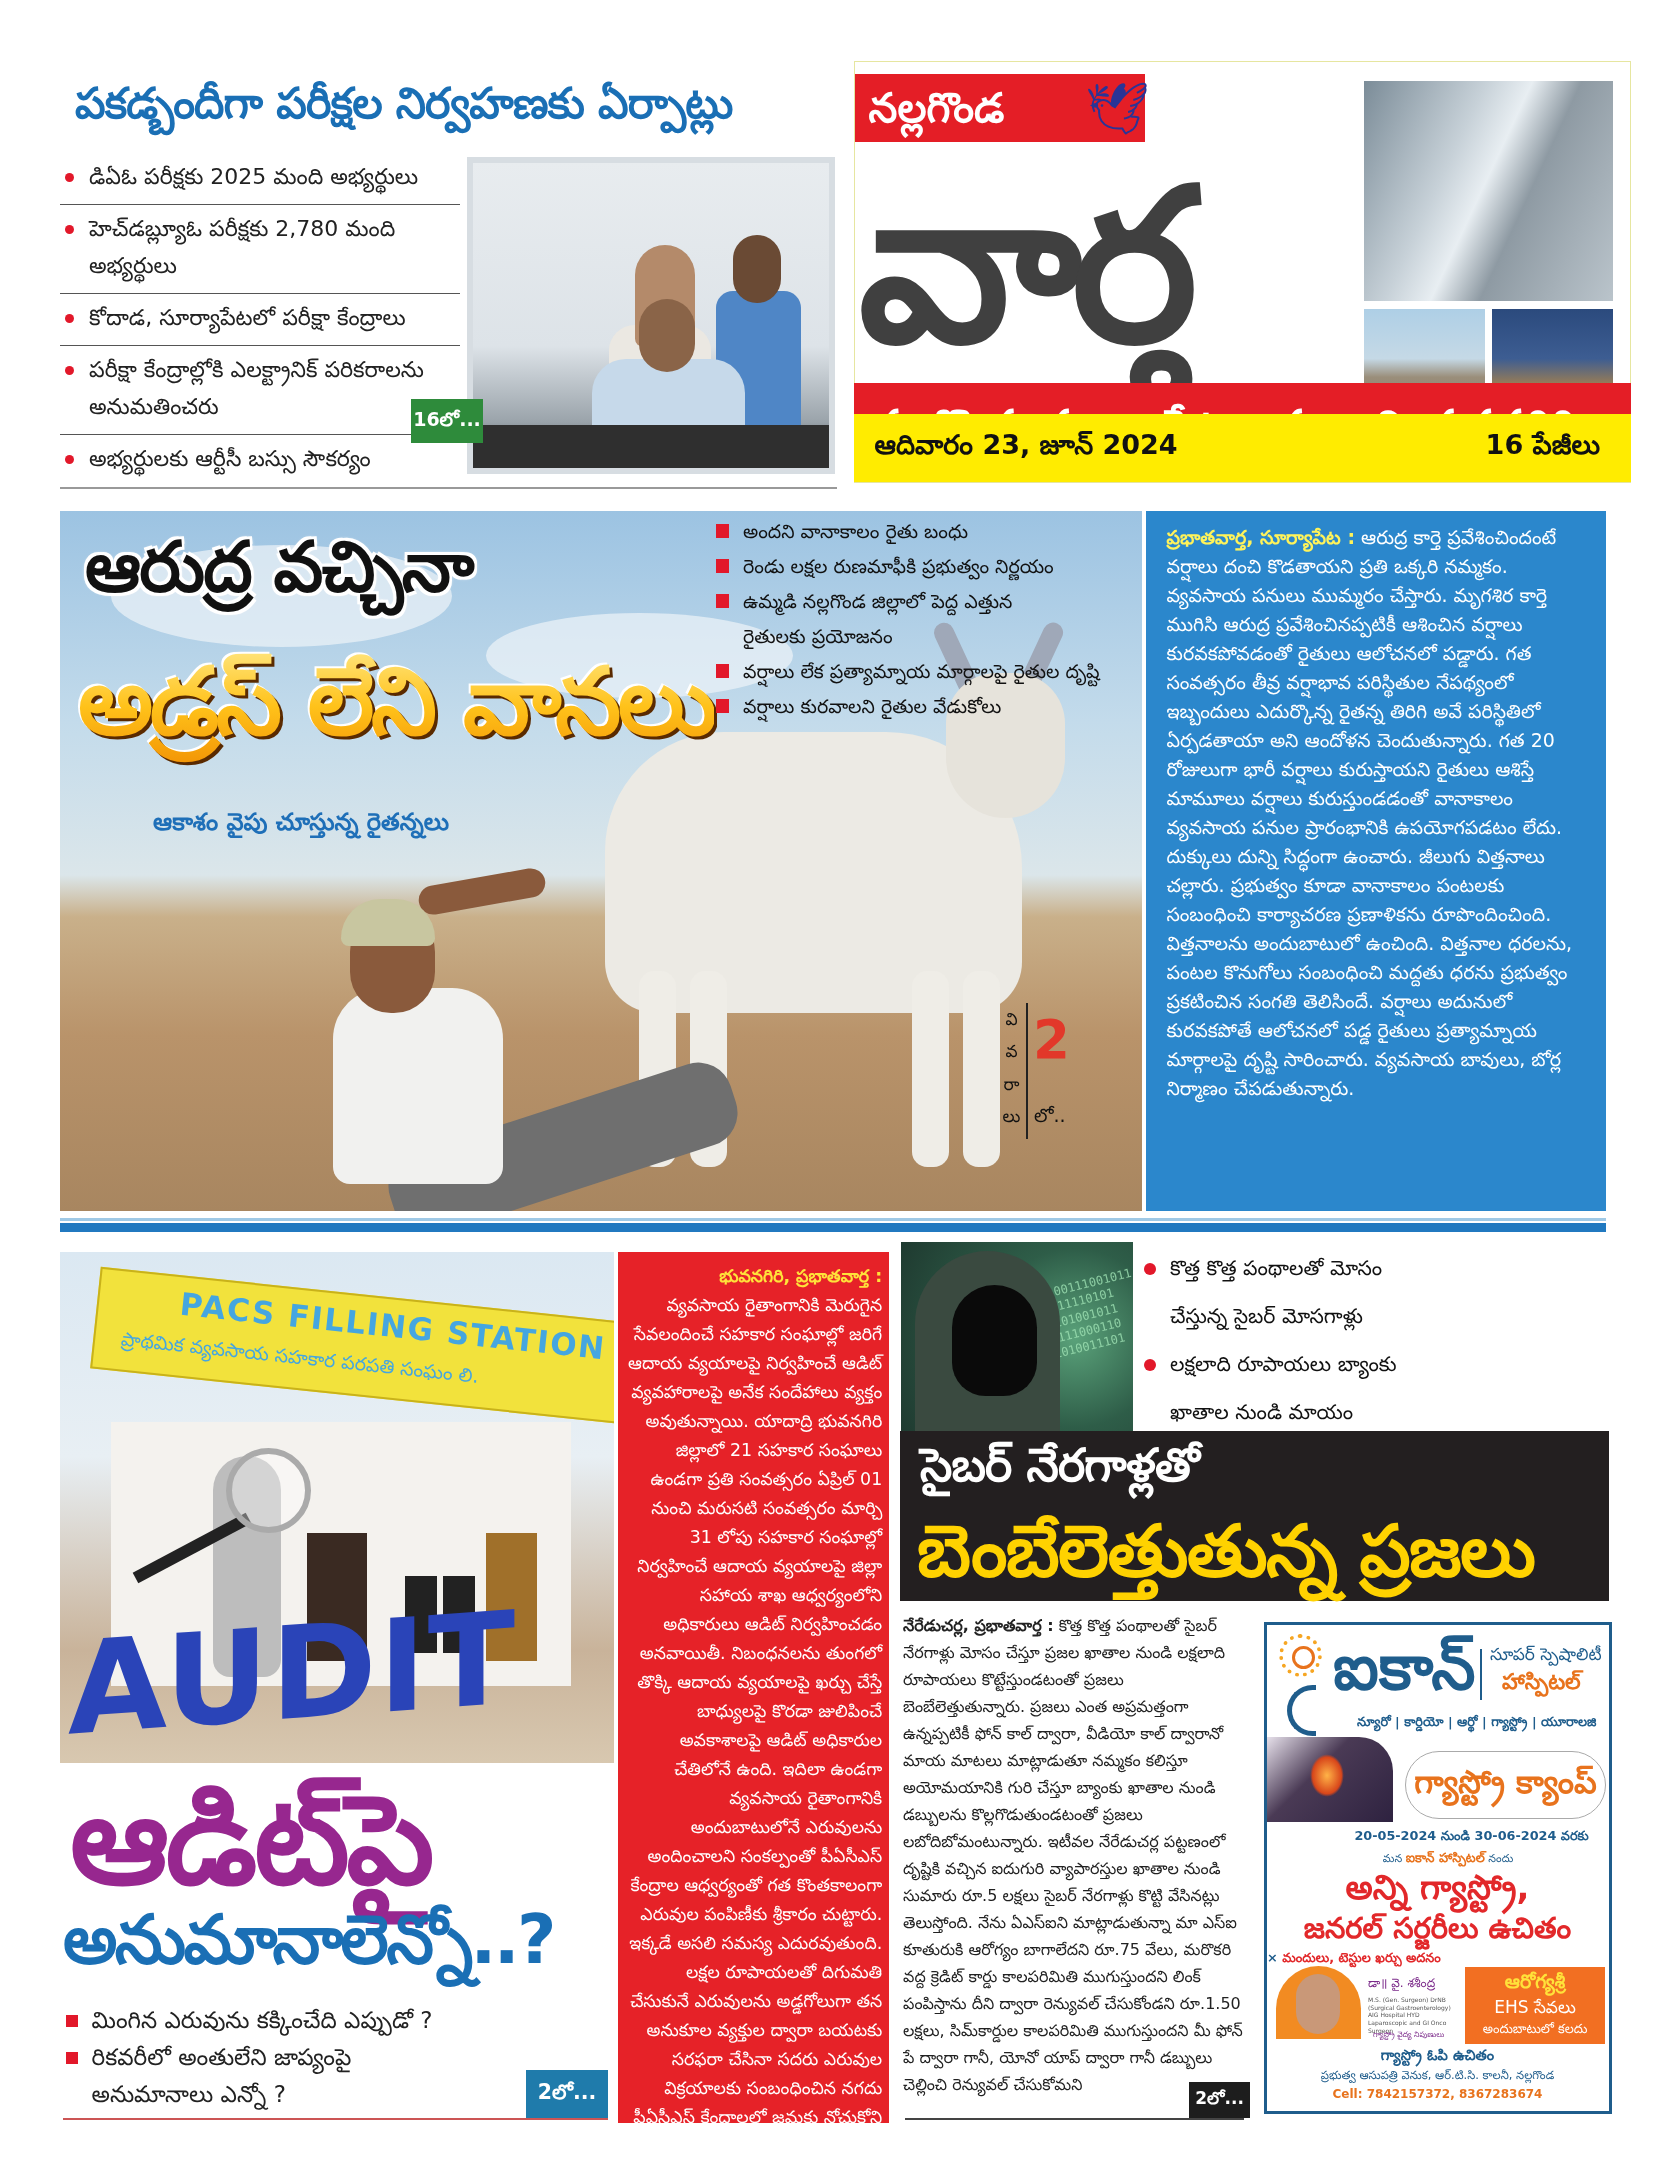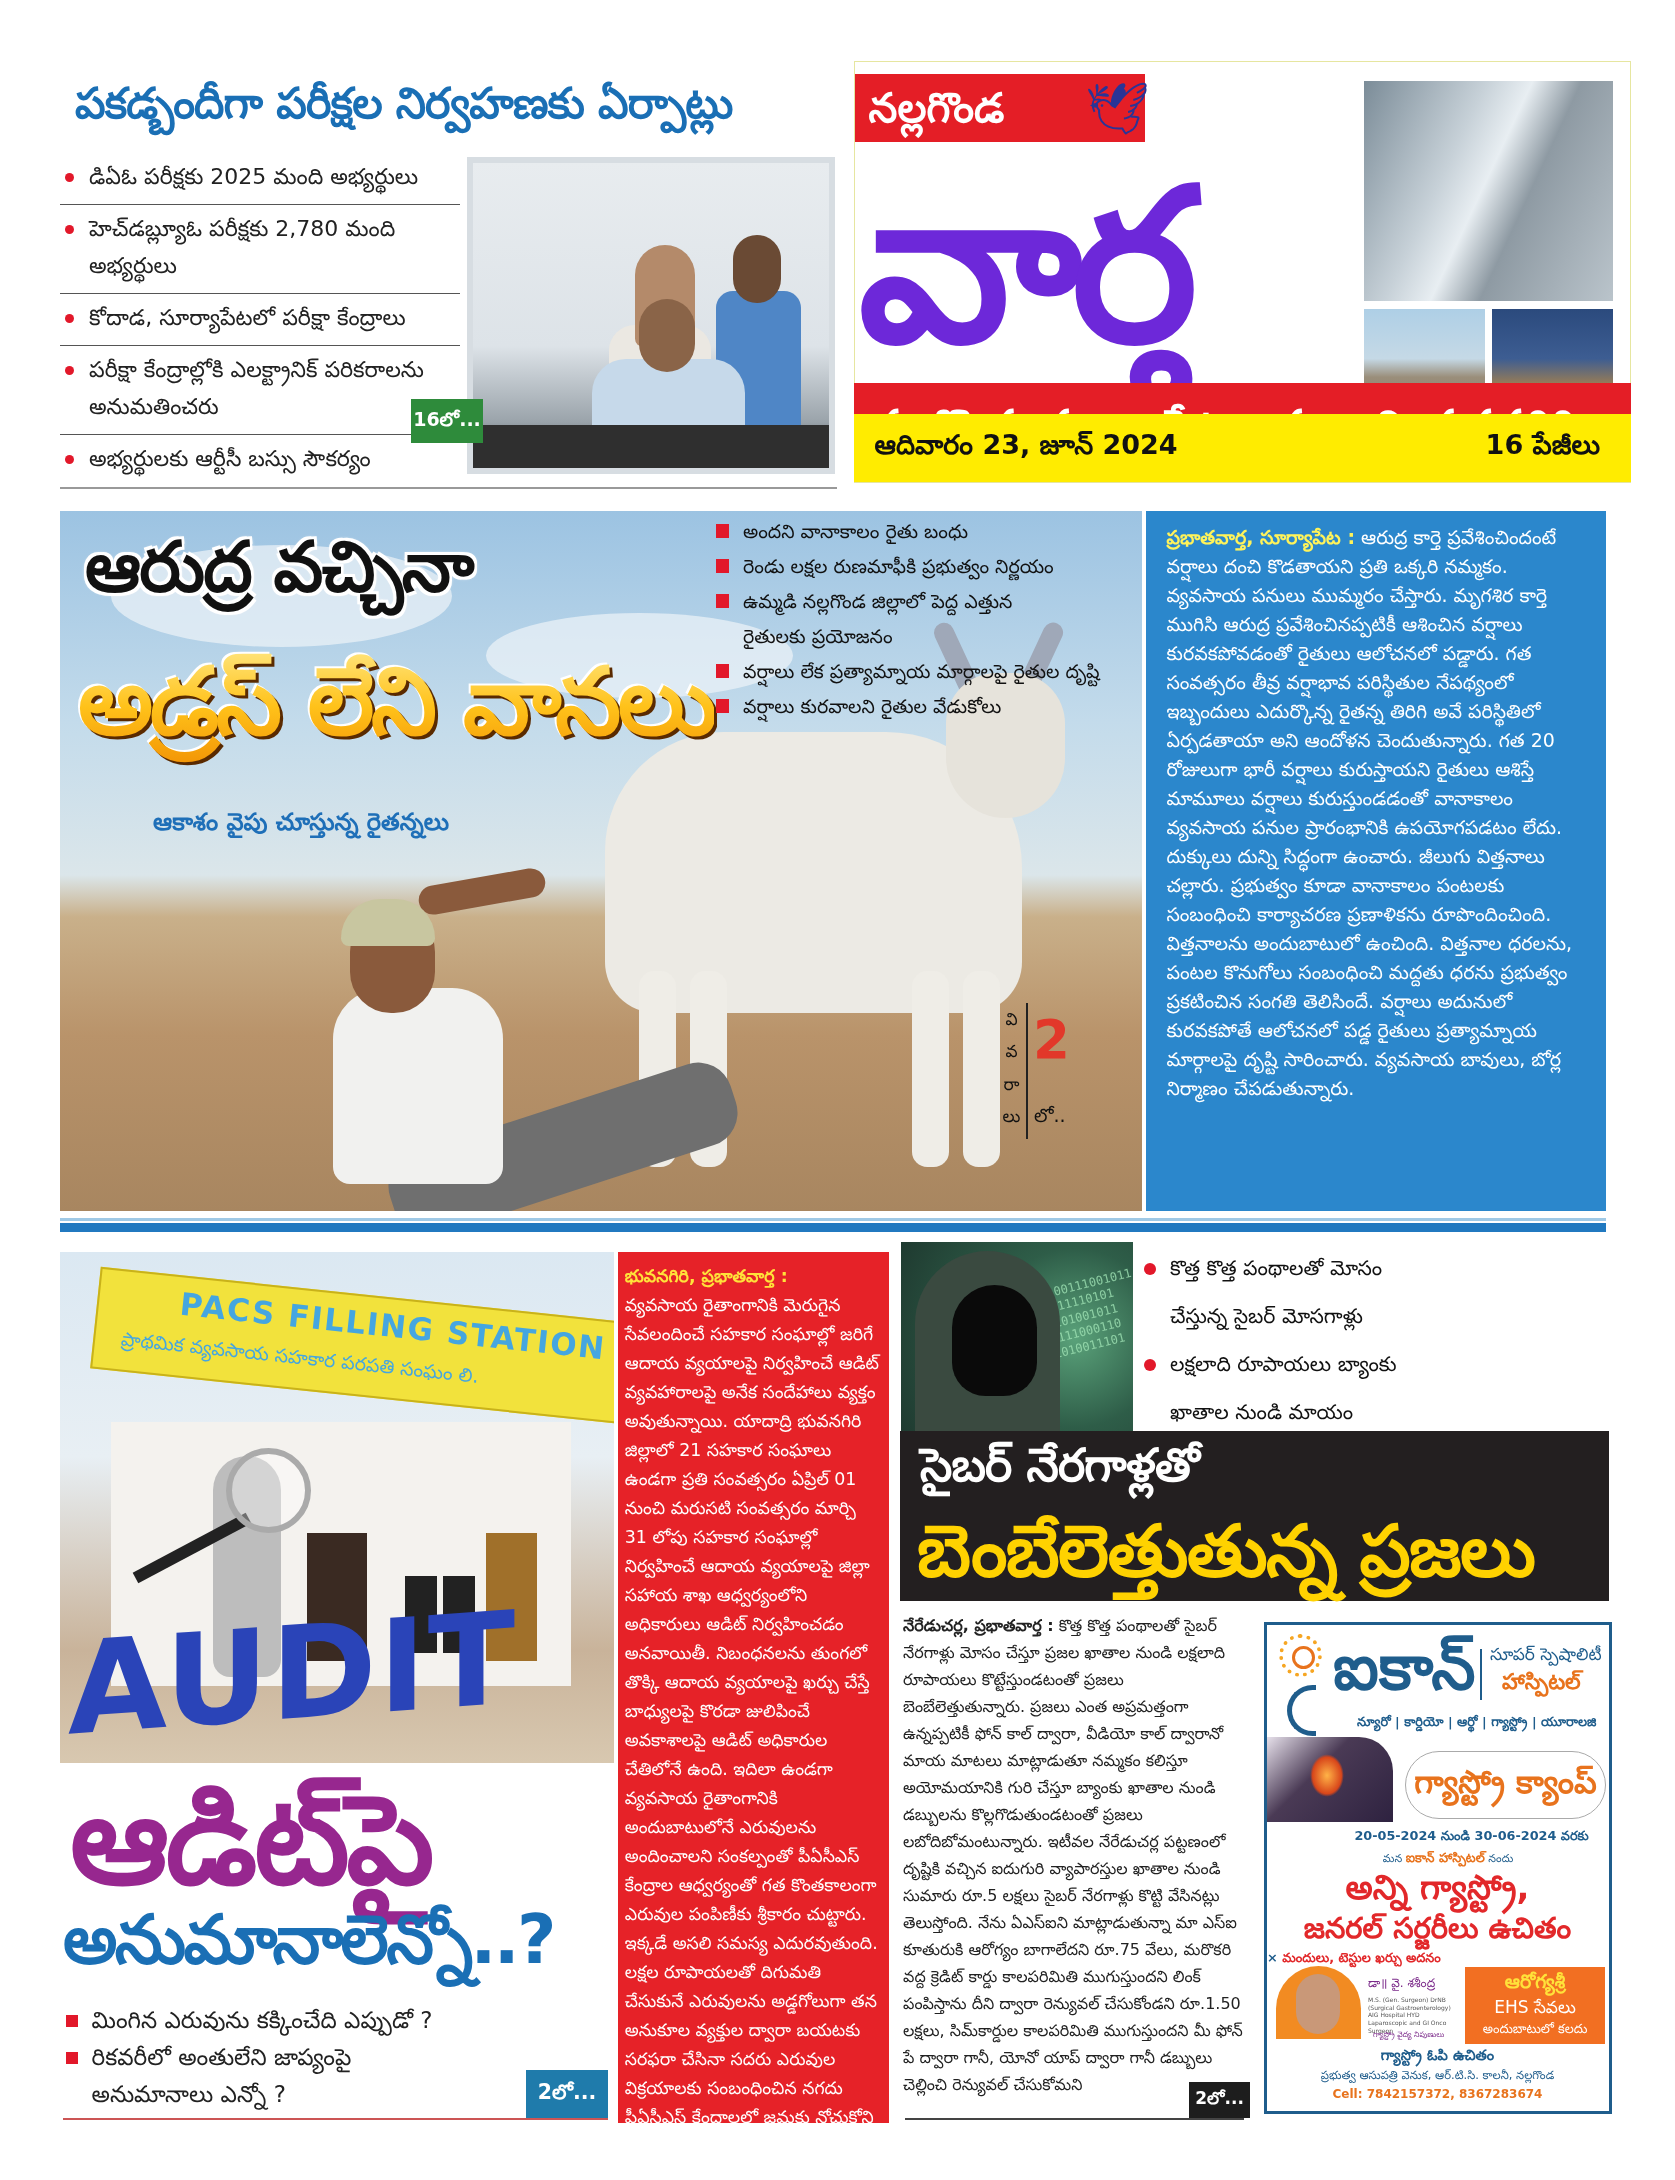--- a/index.html
+++ b/index.html
@@ -20,21 +20,21 @@
 #exam-photo .p2b{position:absolute;left:243px;top:128px;width:85px;height:170px;background:#4f86c6;border-radius:17px 17px 0 0}
 #exam-photo .p3{position:absolute;left:166px;top:136px;width:56px;height:73px;border-radius:28px;background:#8a6448}
 #exam-photo .p3b{position:absolute;left:119px;top:196px;width:153px;height:111px;background:#c6d9ea;border-radius:34px 34px 0 0}
 #exam-photo .desk{position:absolute;left:0;right:0;bottom:0;height:43px;background:#2f2f2f}
 #exam-page-tag{left:411px;top:399px;width:72px;height:44px;background:#2e8b3b;color:#fff;font-size:19px;font-weight:bold;display:flex;align-items:center;justify-content:center}
 #exam-rule{left:60px;top:487px;width:777px;height:1.7px;background:#999}
 
 #masthead{left:854px;top:61px;width:777px;height:422px;border:1.3px solid #e6e6a0}
 #mh-city{left:0;top:12px;width:290px;height:68px;background:#e41e26;color:#fff;font-size:41px;font-weight:bold;padding-left:13.6px;line-height:68px}
 #mh-bird{left:230px;top:17px;font-size:51px;color:#2a3496}
-#mh-logo{left:3.4px;top:75px;width:494px;height:256px;color:#6d28d9;font-size:213px;font-weight:bold;line-height:256px;font-family:"DejaVu Serif",serif;letter-spacing:-10.2px}
+#mh-logo{left:3.4px;top:75px;width:494px;height:256px;color:#404040;font-size:213px;font-weight:bold;line-height:256px;font-family:"DejaVu Serif",serif;letter-spacing:-10.2px}
 #mh-photo-dam{left:509px;top:19px;width:249px;height:220px;background:linear-gradient(115deg,#7b8c98 0%,#c7d1d8 35%,#e8eef2 48%,#8e9aa3 62%,#bac4cb 100%)}
 #mh-photo-temple{left:509px;top:247px;width:121px;height:124px;background:linear-gradient(#aecfe6 0%,#c5d9e6 40%,#9a8e7a 55%,#7f7460 100%)}
 #mh-photo-city{left:637px;top:247px;width:121px;height:124px;background:linear-gradient(#2b4a7d 0%,#3d5d92 40%,#c28b3a 70%,#6b4c2b 100%)}
 #mh-red{left:854px;top:383px;width:777px;height:95px;background:#e41e26;color:#fff;font-size:44px;font-weight:bold;display:flex;align-items:center;padding-left:19px;white-space:nowrap;letter-spacing:-0.9px}
 #mh-date{left:854px;top:405px;width:777px;height:73px;background:#ffec00;display:flex;align-items:center;justify-content:space-between;padding:0 31px 0 20.4px;font-size:27px;font-weight:bold;color:#111}
 
 #lead-photo{left:60px;top:511px;width:1082px;height:700px;overflow:hidden;background:linear-gradient(#9cc3e2 0%,#c3dbeb 30%,#dbe6ea 52%,#c9b08a 58%,#b9936a 75%,#a88660 100%)}
 #lead-photo .cloud{position:absolute;background:#eef4f8;border-radius:50%;opacity:.7}
 #lead-photo .bull{position:absolute;left:545px;top:221px;width:417px;height:281px;background:#eceae4;border-radius:119px 136px 51px 51px}
 #lead-photo .bullhead{position:absolute;left:886px;top:162px;width:119px;height:145px;background:#e6e3db;border-radius:51px 51px 60px 60px}
@@ -77,21 +77,21 @@
 #audit-photo .handle{position:absolute;left:68px;top:290px;width:128px;height:12px;background:#222;transform:rotate(-28deg)}
 #audit-word{left:68px;top:1610px;font-size:128px;font-weight:bold;color:#2a44b8;letter-spacing:1.7px;font-family:"DejaVu Sans",sans-serif;line-height:128px;transform:skewY(-4deg)}
 #audit-head1{left:70px;top:1772px;font-size:124px;font-weight:bold;color:#97278f;letter-spacing:-3.4px;white-space:nowrap;line-height:136px}
 #audit-head2{left:63px;top:1900px;font-size:68px;font-weight:bold;color:#1a6fb5;letter-spacing:-2.6px;white-space:nowrap}
 #audit-bullets{left:66px;top:2002px;width:477px}
 #audit-bullets li{list-style:none;position:relative;padding-left:25.6px;font-size:23px;line-height:37px;color:#222}
 #audit-bullets li::before{content:"";position:absolute;left:0;top:12.8px;width:12px;height:12px;background:#e2182a}
 #audit-bullets li.nob::before{display:none}
 #audit-page-tag{left:526px;top:2070px;width:82px;height:48px;background:#1f7bab;color:#fff;font-size:20.4px;font-weight:bold;display:flex;align-items:center;justify-content:center}
 #audit-rule{left:63px;top:2118px;width:545px;height:1.7px;background:#c55}
-#audit-body{left:618px;top:1252px;width:271px;height:871px;background:#e62228;padding:10.2px 6.8px;color:#fff;font-size:17.4px;line-height:29px;text-align:left}
+#audit-body{left:618px;top:1252px;width:271px;height:871px;background:#e62228;padding:10.2px 6.8px;color:#fff;font-size:17.4px;line-height:29px;text-align:right}
 #audit-body .dateline{color:#ffe23a;font-weight:bold;display:block}
 
 #cyber-photo{left:901px;top:1242px;width:232px;height:192px;overflow:hidden;background:radial-gradient(circle at 75% 50%,#5aa27a 0%,#2e5d48 45%,#1f3a30 100%)}
 #cyber-photo .hood{position:absolute;left:13.6px;top:8.5px;width:145px;height:204px;background:#3a4a40;border-radius:77px 77px 8.5px 8.5px}
 #cyber-photo .face{position:absolute;left:51px;top:43px;width:85px;height:111px;background:#0a0a0a;border-radius:43px 43px 34px 34px}
 #cyber-photo .bits{position:absolute;left:145px;top:34px;width:94px;font-size:12px;line-height:15.3px;color:#9fe2b4;font-family:"DejaVu Sans Mono",monospace;transform:rotate(-14deg);opacity:.8}
 #cyber-bullets{left:1141px;top:1244px;width:477px}
 #cyber-bullets li{list-style:none;position:relative;padding-left:29px;font-size:20.4px;line-height:48px;color:#111}
 #cyber-bullets li::before{content:"";position:absolute;left:3.4px;top:19px;width:12px;height:12px;border-radius:50%;background:#e2182a}
 #cyber-bullets li.nob::before{display:none}

